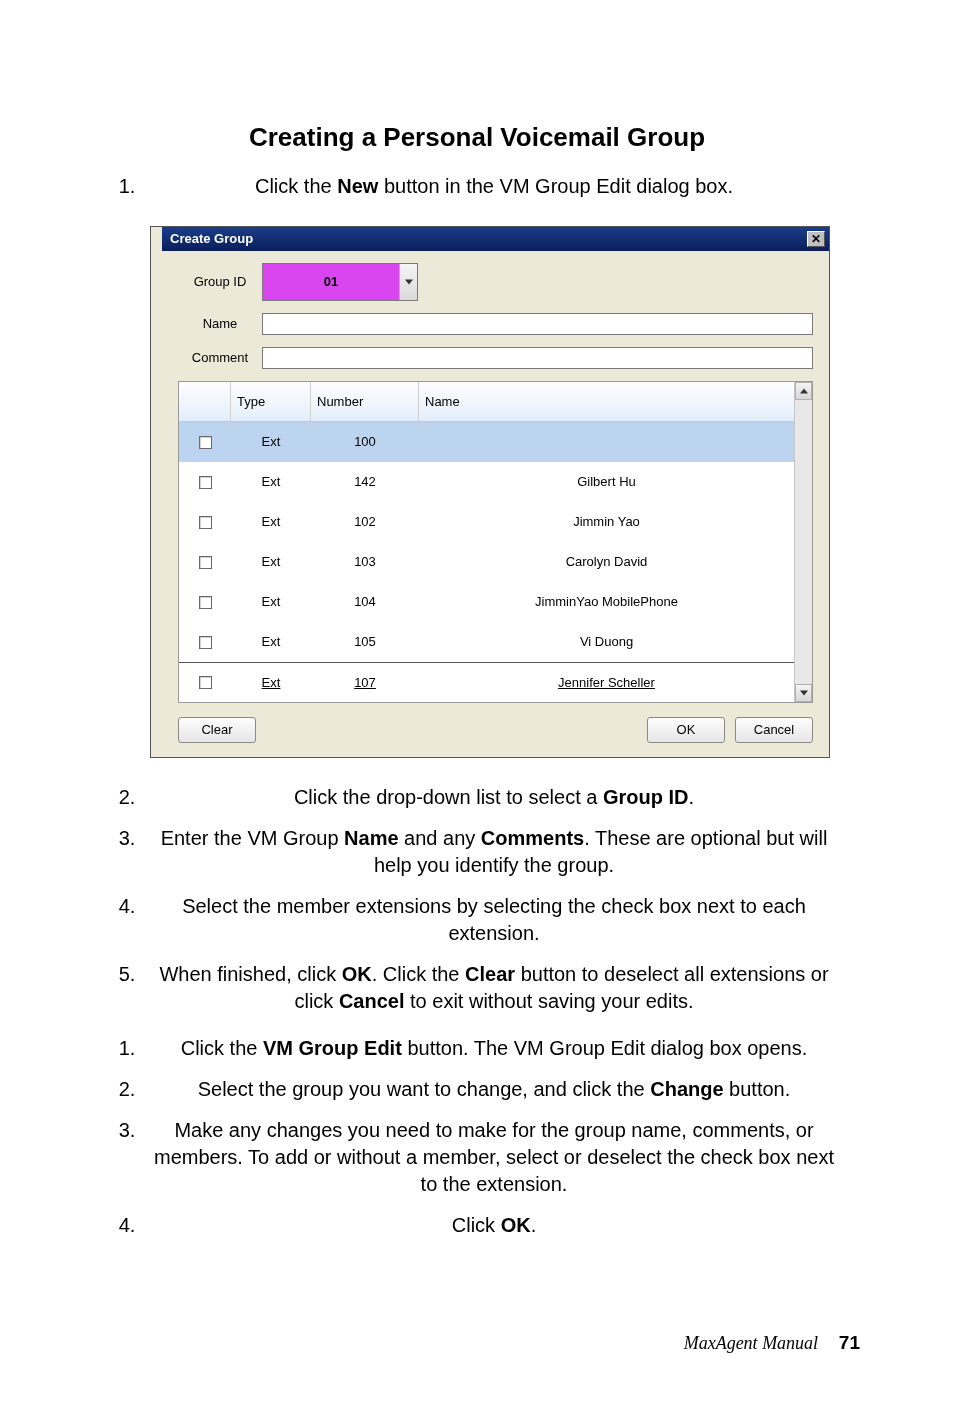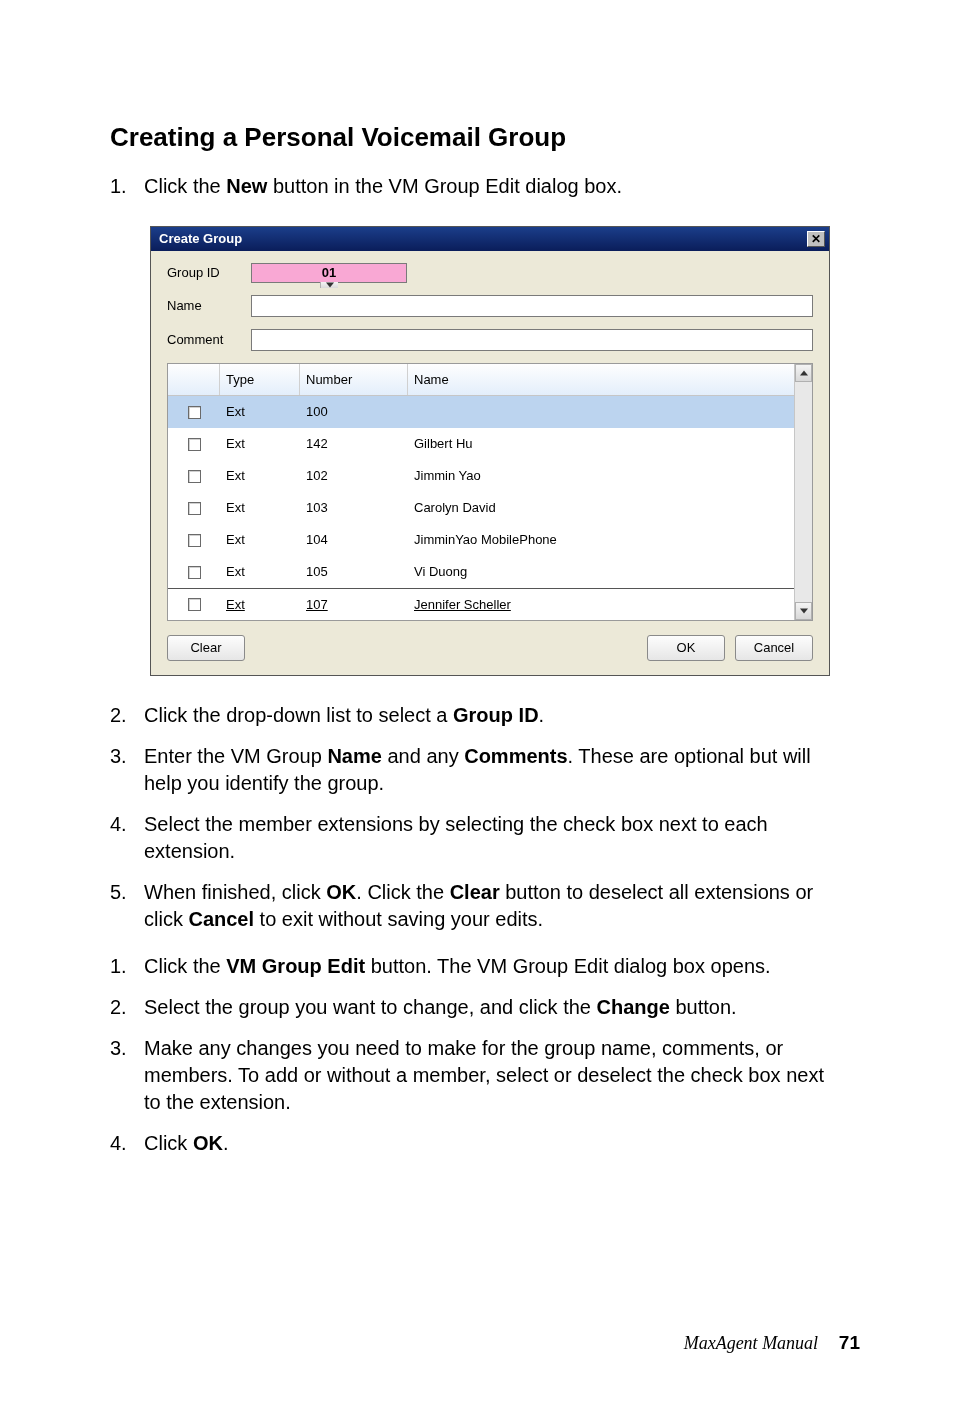--- a/index.html
+++ b/index.html
@@ -5,20 +5,21 @@
   * { box-sizing: border-box; margin: 0; padding: 0; }
   html, body { width: 954px; height: 1411px; background: #fff; font-family: Verdana, Arial, sans-serif; }
   .page {
     width: 954px;
     height: 1411px;
     padding: 120px 110px 60px 110px;
     position: relative;
     font-size: 20px;
     color: #000;
     line-height: 1.35;
+    text-align: center;
   }
   h2.section {
     font-family: Arial, Helvetica, sans-serif;
     font-weight: bold;
     font-size: 26px;
     margin-bottom: 18px;
   }
   ol.steps {
     list-style: none;
     margin: 0 0 20px 0;
@@ -47,20 +48,21 @@
   .footer .pnum { font-weight: bold; margin-left: 16px; font-size: 19px; }
 
   
   .dialog-wrap { margin: 26px 0 26px 40px; }
   .dialog {
     width: 680px;
     border: 1px solid #555;
     font-family: Tahoma, Arial, sans-serif;
     font-size: 13px;
     background: #ece9d8;
+    padding-left: 11px;
   }
   .titlebar {
     background: linear-gradient(#1b3e8a, #0a1d5a);
     color: #fff;
     height: 24px;
     display: flex;
     align-items: center;
     padding: 0 4px 0 8px;
     font-weight: bold;
     font-size: 13px;
@@ -69,22 +71,22 @@
   .closebox {
     width: 18px; height: 16px; background: #c0c0c0; border: 1px solid #fff;
     border-right-color: #555; border-bottom-color: #555;
     display: flex; align-items: center; justify-content: center;
     font-size: 12px; font-weight: bold; color: #000; line-height: 1;
   }
   .dlg-body { padding: 12px 16px 14px 16px; }
   .form-row { display: flex; align-items: center; margin-bottom: 12px; }
   .form-row .lbl { width: 84px; color: #000; font-size: 13px; }
   .combo {
-    display: flex; align-items: center; background: #f9a8d4; border: 1px solid #7a7a7a;
-    height: 20px; width: 156px; flex-direction: column;
+    display: flex; align-items: center; background: #d946ef; border: 1px solid #7a7a7a;
+    height: 38px; width: 156px;
   }
   .combo .val { flex: 1; padding: 0 6px; font-weight: bold; font-size: 13px; }
   .combo .arrow {
     width: 18px; height: 100%; border-left: 1px solid #b0b0b0;
     background: linear-gradient(#f4f4f4,#dadada);
     display: flex; align-items: center; justify-content: center;
   }
   .combo .arrow svg { width: 8px; height: 6px; }
   .textfield {
     flex: 1; height: 22px; background: #fff; border: 1px solid #7a7a7a;
@@ -92,21 +94,21 @@
   .grid {
     margin-top: 6px;
     border: 1px solid #9a9a9a;
     background: #fff;
     position: relative;
   }
   .grid-head, .grid-row {
     display: grid;
     grid-template-columns: 52px 80px 108px 1fr;
     align-items: center;
-    height: 32px;
+    height: 40px;
     font-size: 13px;
   }
   .grid-head {
     background: linear-gradient(#fefefe, #e3eefb);
     border-bottom: 1px solid #c6c6c6;
   }
   .grid-head > div {
     padding: 0 6px;
     border-right: 1px solid #d0d0d0;
     height: 100%;

